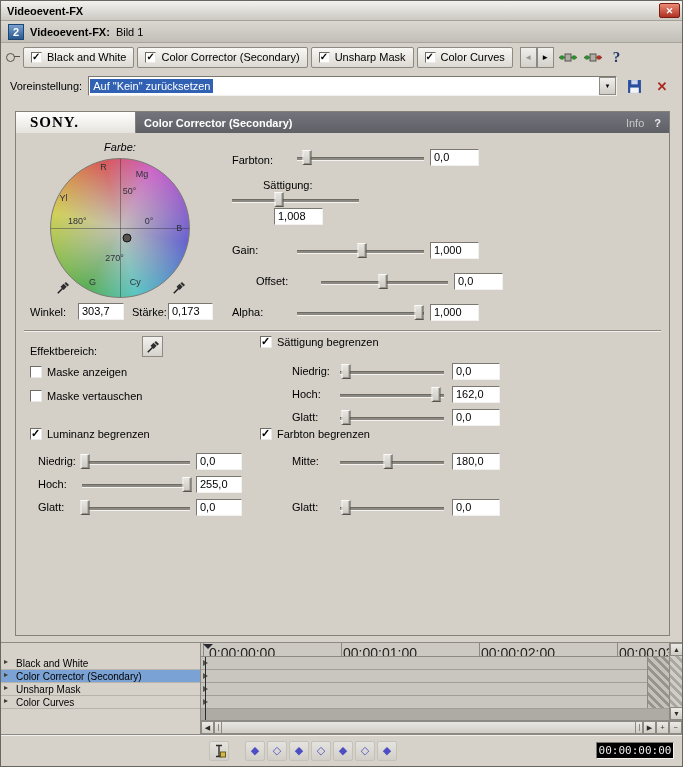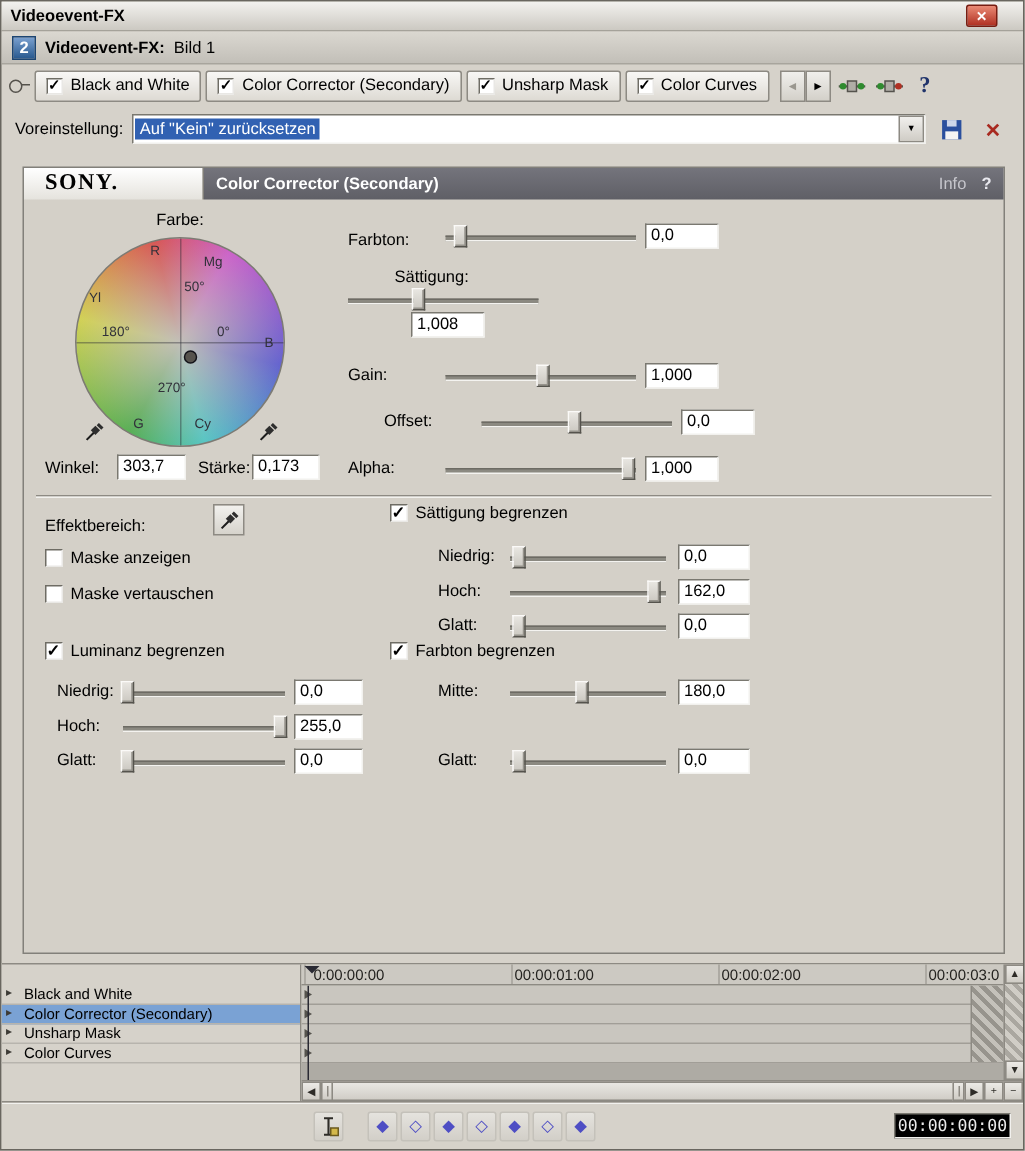--- a/index.html
+++ b/index.html
@@ -3,21 +3,21 @@
 <meta charset="utf-8">
 <style>
   * { margin:0; padding:0; box-sizing:border-box; }
   html,body { width:683px; height:767px; }
   body { font-family:"Liberation Sans",sans-serif; font-size:11px; color:#000; background:#999; }
   button { font:inherit; color:inherit; background:none; border:none; padding:0; cursor:default; }
 
   .win { width:683px; height:767px; background:#d6d2ca; border:1px solid #69665f; display:flex; flex-direction:column; overflow:hidden; position:relative; }
 
   
-  .titlebar { height:20px; flex:none; background:linear-gradient(#f3f2ef,#ccc9c2); border-bottom:1px solid #a5a29a; display:flex; align-items:center; padding:0 17px 0 6px; }
+  .titlebar { height:20px; flex:none; background:linear-gradient(#f3f2ef,#ccc9c2); border-bottom:1px solid #a5a29a; display:flex; align-items:center; padding:0 2px 0 6px; }
   .title { font-weight:700; }
   .close-btn { margin-left:auto; width:21px; height:15px; background:linear-gradient(#ea8a75,#b03123); border:1px solid #771d12; border-radius:2px; color:#fff; font-size:9px; font-weight:700; display:flex; align-items:center; justify-content:center; }
 
   
   .row2 { height:22px; flex:none; background:linear-gradient(#dbd8d1,#c2bfb8); border-bottom:1px solid #a8a59d; display:flex; align-items:center; gap:6px; padding:0 7px; }
   .fx-num { width:16px; height:16px; flex:none; background:linear-gradient(#7aa0cf,#28598f); border:1px solid #1c4572; color:#fff; font-weight:700; display:flex; align-items:center; justify-content:center; }
   .evt-label { font-weight:700; }
 
   
   .chainbar { height:28px; flex:none; display:flex; align-items:center; gap:3px; padding:0 5px; }
@@ -82,21 +82,21 @@
   .divider { position:absolute; left:8px; right:8px; top:218px; height:2px; border-top:1px solid #8d8a83; border-bottom:1px solid #f2f1ee; }
 
   
   .timeline { height:92px; flex:none; display:flex; border-top:1px solid #8d8a83; background:#d6d2ca; }
   .tl-left { width:200px; flex:none; border-right:1px solid #8d8a83; display:flex; flex-direction:column; }
   .tl-spacer { height:14px; flex:none; }
   .trk { height:13px; flex:none; display:flex; align-items:center; padding-left:15px; position:relative; border-bottom:1px solid #b7b4ad; font-size:10px; white-space:nowrap; }
   .trk .tri { position:absolute; left:3px; top:0px; font-size:8px; color:#3c3a35; }
   .trk.on { background:#7aa2d4; }
   .tl-right { flex:1; position:relative; background:#b5b2ab; }
-  .ruler { position:absolute; left:0; right:13px; top:0; height:14px; background:#ccc9c2; border-bottom:1px solid #8d8a83; font-size:10px; color:#23221f; overflow:hidden;
+  .ruler { position:absolute; left:0; right:13px; top:0; height:14px; background:#ccc9c2; border-bottom:1px solid #8d8a83; font-size:14px; color:#23221f; overflow:hidden;
     background-image:repeating-linear-gradient(90deg, #8d8a83 0 1px, rgba(0,0,0,0) 1px 138px); background-position:2px 0; }
   .rlabel { position:absolute; top:2px; white-space:nowrap; }
   .cursor-flag { position:absolute; left:2px; top:1px; width:0; height:0; border-top:5px solid #2a2a33; border-left:5px solid transparent; border-right:5px solid transparent; }
   .rows { position:absolute; left:0; right:13px; top:14px; bottom:14px; background:#aeaba4; overflow:hidden; }
   .krow { height:13px; background:#c9c6bf; border-bottom:1px solid #a19e97; position:relative; }
   .krow::before { content:""; position:absolute; left:2px; top:3px; border-left:5px solid #55534d; border-top:3px solid transparent; border-bottom:3px solid transparent; }
   .rows .hatch { position:absolute; right:0; top:0; bottom:12px; width:22px; border-left:1px solid #8d8a83; background:repeating-linear-gradient(45deg,#c4c1ba 0 3px,#97948d 3px 6px); }
   .cursor-line { position:absolute; left:4px; top:0; bottom:0; width:1px; background:#2a2a33; }
   .vscroll { position:absolute; right:0; top:0; bottom:14px; width:13px; display:flex; flex-direction:column; border-left:1px solid #8d8a83; }
   .sbtn { width:13px; height:13px; flex:none; background:linear-gradient(#eceae6,#cfccc5); border:1px solid #8d8a83; font-size:7px; display:flex; align-items:center; justify-content:center; color:#2e2c28; }
@@ -193,21 +193,21 @@
     <div class="fx-panel">
       <div class="fx-head">
         <div class="brand">SONY.</div>
         <div class="fx-title">
           <span>Color Corrector (Secondary)</span>
           <span class="fx-info">Info</span>
           <span class="fx-q">?</span>
         </div>
       </div>
 
-      <div class="abs" style="left:104px; top:29px; transform:translateX(-50%);">Farbe:</div>
+      <div class="abs" style="left:104px; top:29px; transform:translateX(-50%);font-style:italic;">Farbe:</div>
       <div class="wheel" style="left:34px; top:46px;">
         <span class="wl" style="left:38%; top:6%">R</span>
         <span class="wl" style="left:66%; top:11%">Mg</span>
         <span class="wl" style="left:57%; top:23%">50°</span>
         <span class="wl" style="left:9%;  top:28%">Yl</span>
         <span class="wl" style="left:19%; top:45%">180°</span>
         <span class="wl" style="left:71%; top:45%">0°</span>
         <span class="wl" style="left:93%; top:50%">B</span>
         <span class="wl" style="left:46%; top:72%">270°</span>
         <span class="wl" style="left:30%; top:89%">G</span>

